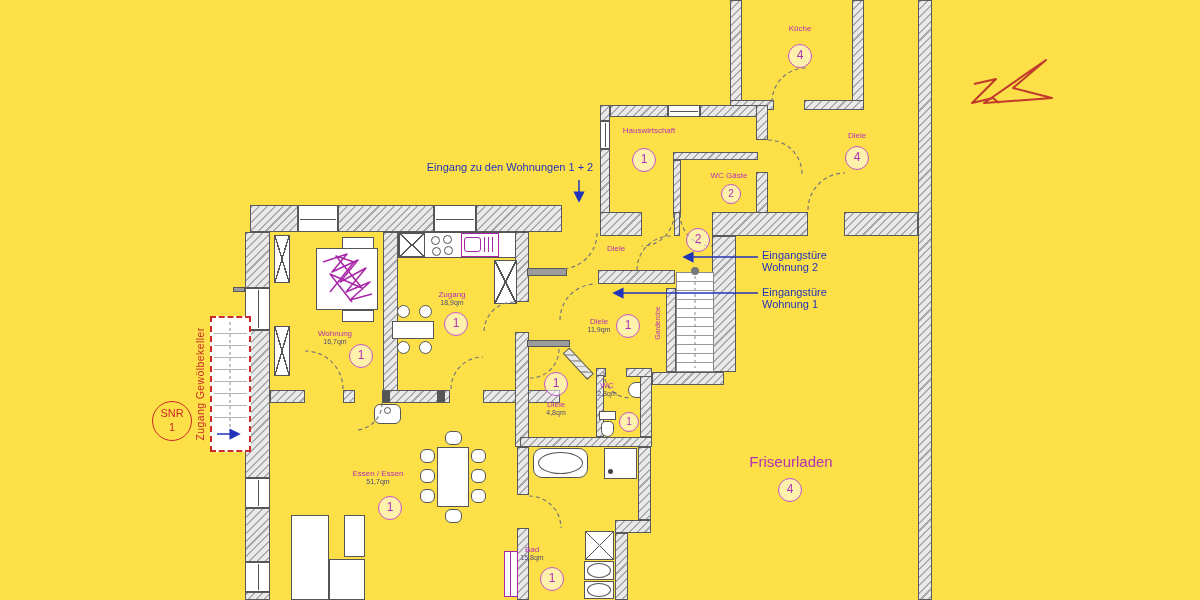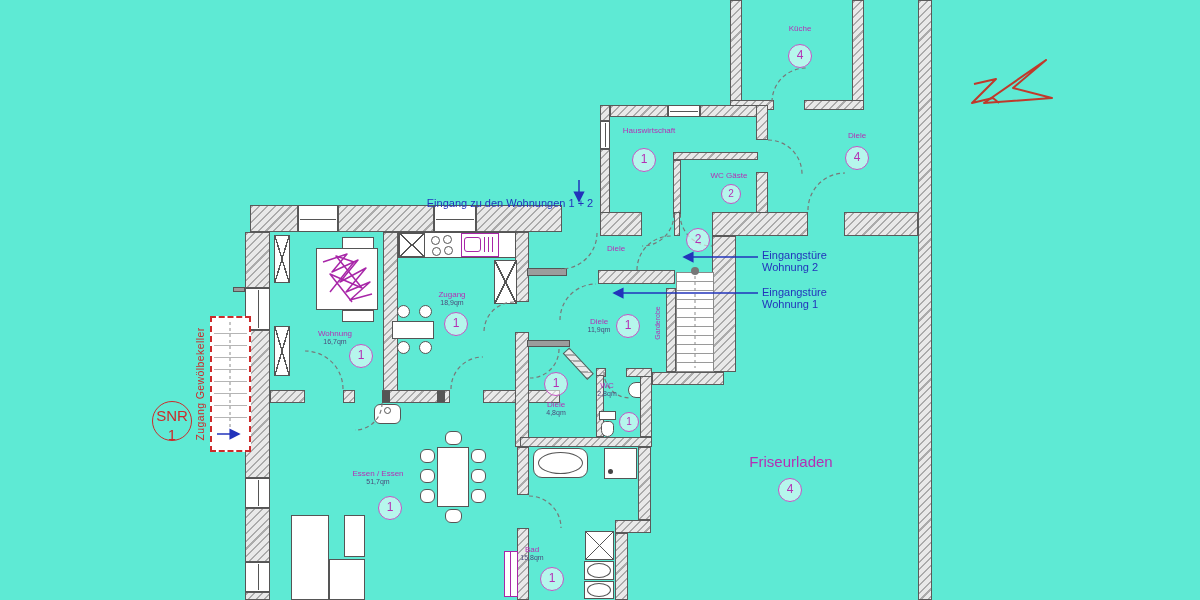--- a/index.html
+++ b/index.html
@@ -1,16 +1,16 @@
 <!DOCTYPE html>
 <html><head>
 <meta charset="utf-8">
 <style>
   html,body{margin:0;padding:0;background:#fff;}
-  #plan{position:relative;width:1200px;height:600px;background:#5eead4;overflow:hidden;
+  #plan{position:relative;width:1200px;height:600px;background:#fde047;overflow:hidden;
         font-family:"Liberation Sans",sans-serif;}
   
   .w{position:absolute;box-sizing:border-box;border:1px solid #5a5a5a;
      background:repeating-linear-gradient(135deg,#ababab 0px,#ababab 1.5px,#e9e9e9 1.5px,#e9e9e9 5.5px);}
   
   .sill{position:absolute;box-sizing:border-box;background:#9c9c9c;border:1px solid #555;}
   
   .win{position:absolute;box-sizing:border-box;background:#fff;border:1px solid #555;}
   .win.h::after{content:"";position:absolute;left:1px;right:1px;top:50%;border-top:1px solid #555;}
   .win.v::after{content:"";position:absolute;top:1px;bottom:1px;left:50%;border-left:1px solid #555;}
@@ -32,27 +32,27 @@
   .rlabel{position:absolute;transform:translateX(-50%);text-align:center;color:#b430b4;
           line-height:1.15;white-space:nowrap;}
   .rname{display:block;font-size:8px;}
   .rname.lg{font-size:15px;}
   .rarea{display:block;font-size:7px;color:#4a4a7a;}
   .circ{position:absolute;box-sizing:border-box;width:24px;height:24px;border:1.5px solid #c455c4;
         border-radius:50%;color:#b430b4;font-size:12px;line-height:21px;text-align:center;
         transform:translate(-50%,-50%);background:rgba(255,255,255,.55);}
   .circ.sm{width:20px;height:20px;font-size:10px;line-height:17px;}
   .blue{position:absolute;color:#2233bb;font-size:11px;line-height:1.1;white-space:pre-line;}
-  .center{transform:translateX(-50%);text-align:left;margin-top:36px;}
+  .center{transform:translateX(-50%);text-align:left;}
   .vlabel{position:absolute;color:#b430b4;font-size:7px;white-space:nowrap;
           transform:translate(-50%,-50%) rotate(-90deg);}
   .vstamp{position:absolute;color:#cc2a2a;font-size:10.5px;white-space:nowrap;
           transform:translate(-50%,-50%) rotate(-90deg);letter-spacing:.4px;}
   .snr{position:absolute;box-sizing:border-box;width:40px;height:40px;border:1.6px solid #cc2a2a;
-       border-radius:50%;color:#cc2a2a;text-align:center;font-size:15px;line-height:1.25;
+       border-radius:50%;color:#cc2a2a;text-align:center;font-size:11px;line-height:1.25;
        transform:translate(-50%,-50%);padding-top:5px;}
   svg.overlay{position:absolute;left:0;top:0;pointer-events:none;}
 </style>
 </head>
 <body>
 
 <div id="plan">
 
   <b class="w" style="left:730px;top:0;width:12px;height:110px"></b>
   <b class="w" style="left:852px;top:0;width:12px;height:102px"></b>

